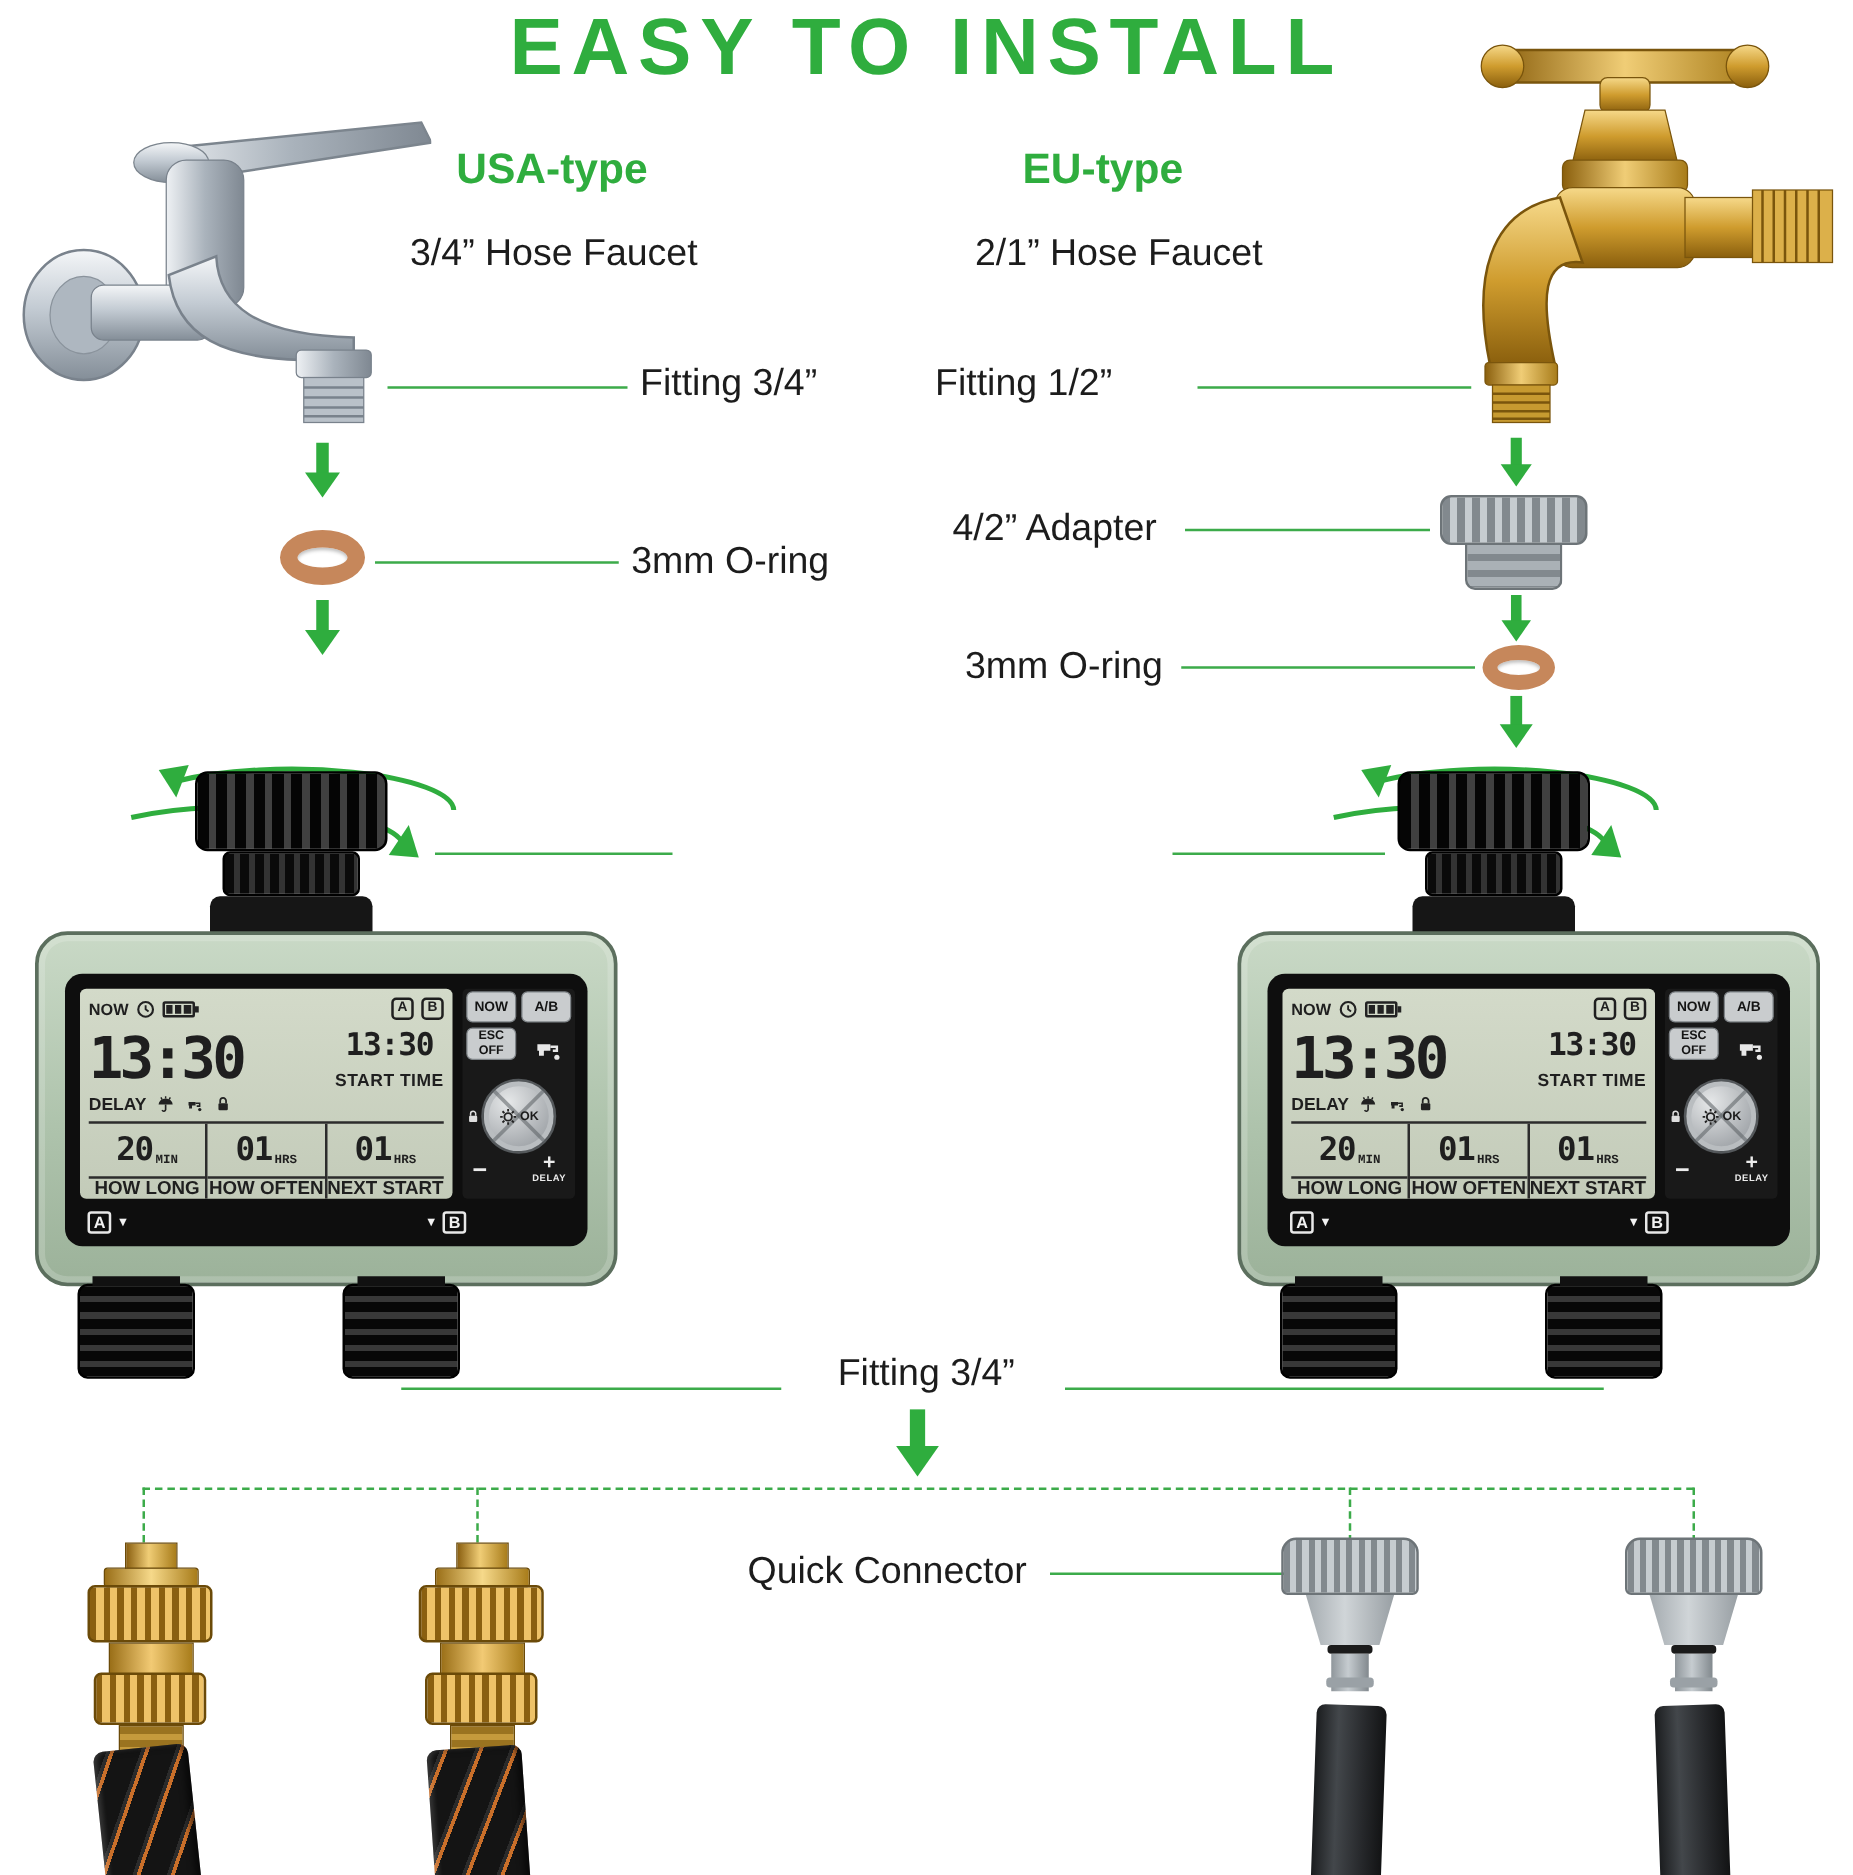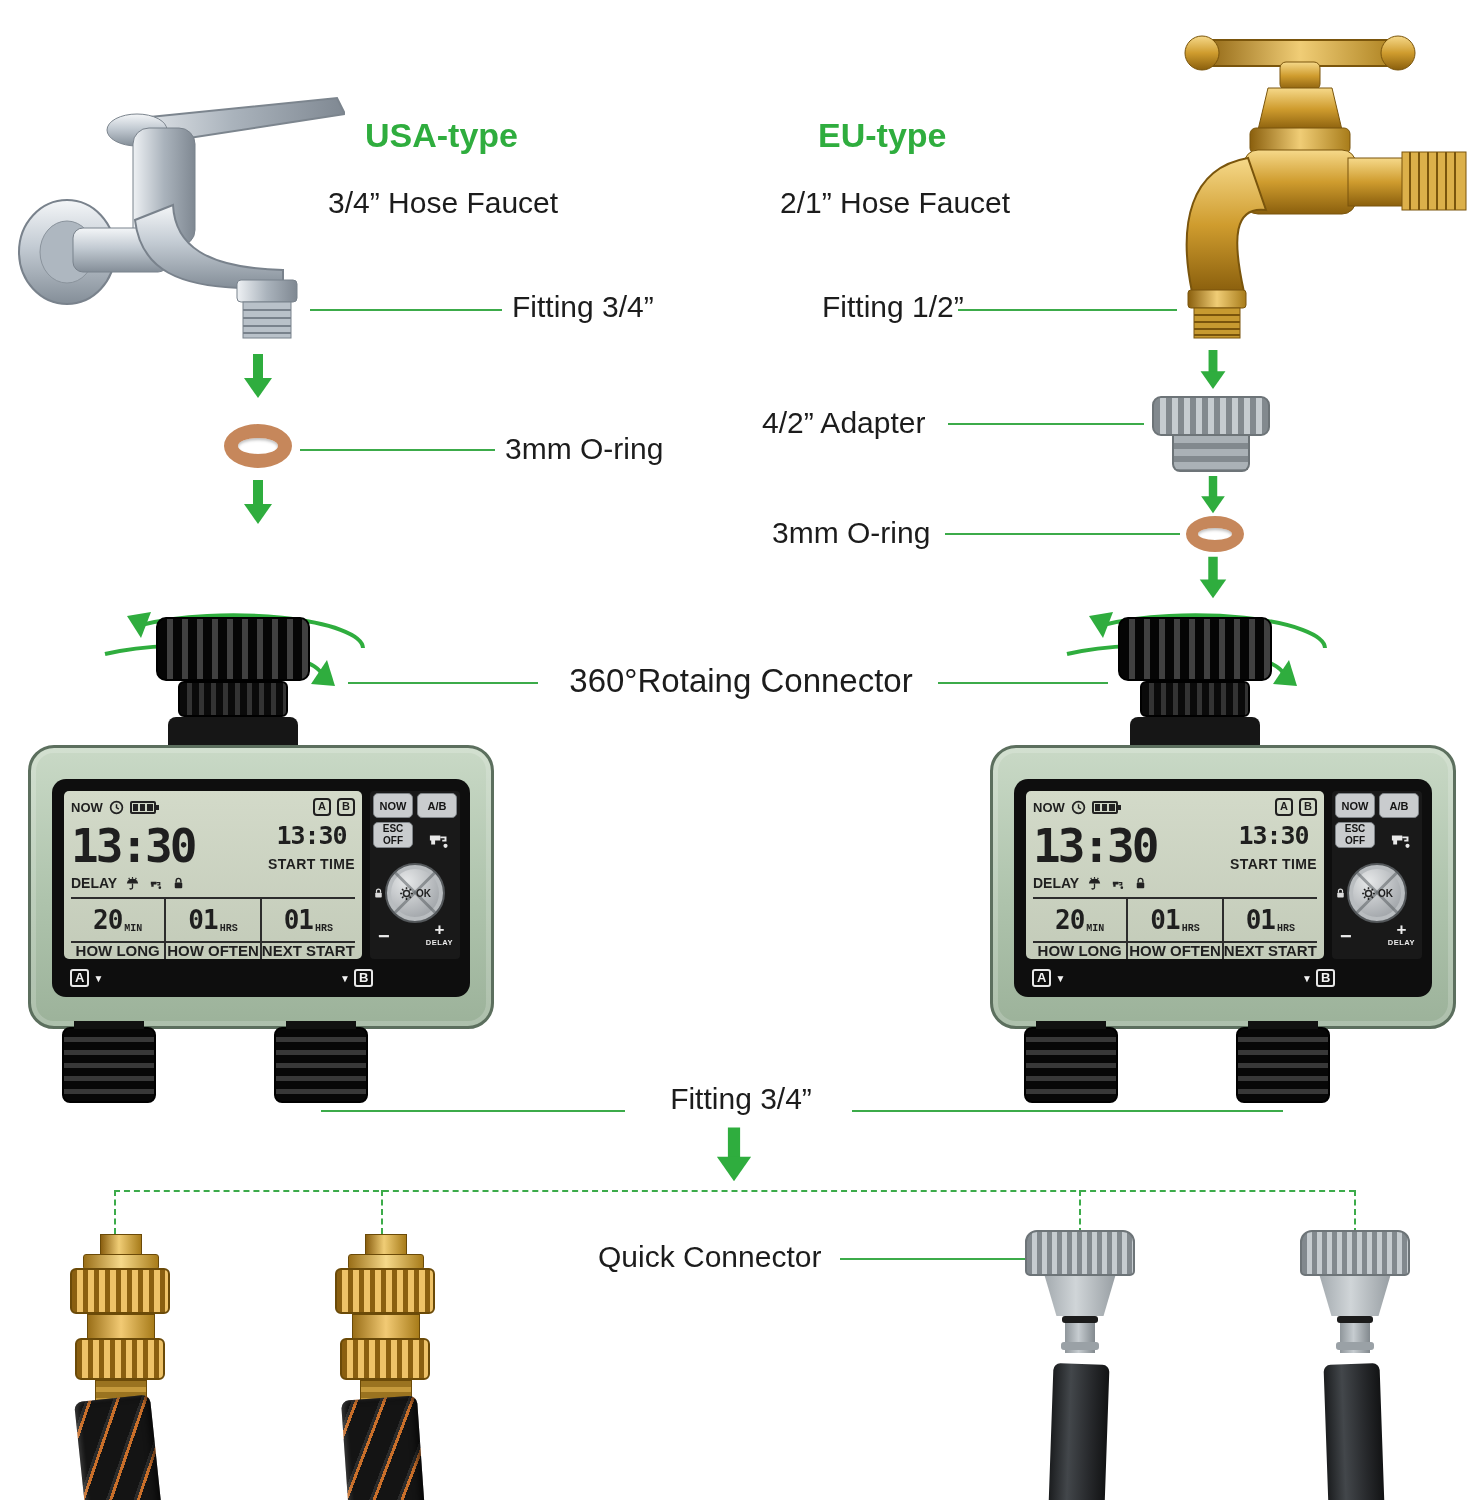--- a/index.html
+++ b/index.html
@@ -95,20 +95,21 @@
   .grayc .noz{position:absolute;left:45px;top:93px;width:30px;height:30px;background:linear-gradient(90deg,#8f969b,#c6ccd0 45%,#82898e);}
   .grayc .barb{position:absolute;left:41px;top:112px;width:38px;height:8px;background:#9aa1a6;border-radius:3px;}
   .hose-l{position:absolute;width:76px;height:118px;border-radius:8px;background:repeating-linear-gradient(115deg,#141414 0 10px,#2b2b2b 10px 13px,#c96f2a 13px 16px,#141414 16px 26px);box-shadow:inset 3px 0 4px rgba(255,255,255,.15), inset -4px 0 6px rgba(0,0,0,.6);}
   .hose-r{position:absolute;width:56px;height:145px;border-radius:7px;background:linear-gradient(90deg,#1b1d1f,#43474b 32%,#27292c 70%,#121314);}
 </style>
 </head>
 <body>
 
 <div id="canvas">
 
+  <div class="title">EASY TO INSTALL</div>
 
   <svg class="abs" style="left:15px;top:40px" width="330" height="310" viewBox="0 0 330 310">
     <defs>
       <linearGradient id="chr" x1="0" y1="0" x2="0" y2="1">
         <stop offset="0" stop-color="#f4f6f8"></stop>
           <stop offset="0.45" stop-color="#c3cbd3"></stop>
           <stop offset="1" stop-color="#848e98"></stop>
       </linearGradient>
       <linearGradient id="chrH" x1="0" y1="0" x2="1" y2="0">
         <stop offset="0" stop-color="#eef1f4"></stop>
@@ -174,21 +175,21 @@
     </g>
   </svg>
 
   <div class="colhead" style="left:365px;top:116px">USA-type</div>
   <div class="colhead" style="left:818px;top:116px">EU-type</div>
   <div class="lbl" style="left:328px;top:186px">3/4” Hose Faucet</div>
   <div class="lbl" style="left:780px;top:186px">2/1” Hose Faucet</div>
 
   <div class="lbl" style="left:512px;top:290px">Fitting 3/4”</div>
   <div class="hline" style="left:310px;top:309px;width:192px"></div>
-  <div class="lbl" style="left:822px;top:290px">Fitting 1/2”</div>
+  <div class="lbl" style="left:748px;top:290px">Fitting 1/2”</div>
   <div class="hline" style="left:958px;top:309px;width:219px"></div>
 
   <svg class="dn" style="left:240px;top:354px" width="36" height="45" viewBox="0 0 36 45">
       <rect x="13" y="0" width="10" height="26"></rect>
       <polygon points="4,24 32,24 18,44"></polygon>
     </svg>
   <div class="oring big" style="left:224px;top:424px"></div>
   <div class="lbl" style="left:505px;top:432px">3mm O-ring</div>
   <div class="hline" style="left:300px;top:449px;width:195px"></div>
   <svg class="dn" style="left:240px;top:480px" width="36" height="45" viewBox="0 0 36 45">
@@ -224,21 +225,20 @@
     <path d="M 22 58 A 130 33 0 0 1 240 82" fill="none" stroke="#2fad3e" stroke-width="4"></path>
     <polygon points="252,90 228,88 244,64" fill="#2fad3e"></polygon>
   </svg>
   <svg class="rot" style="left:1045px;top:596px" width="300" height="105" viewBox="0 0 300 105">
     <path d="M 280 52 A 130 33 0 0 0 58 29" fill="none" stroke="#2fad3e" stroke-width="4"></path>
     <polygon points="44,20 68,16 58,42" fill="#2fad3e"></polygon>
     <path d="M 22 58 A 130 33 0 0 1 240 82" fill="none" stroke="#2fad3e" stroke-width="4"></path>
     <polygon points="252,90 228,88 244,64" fill="#2fad3e"></polygon>
   </svg>
 
-  <div class="lbl-c" style="top:662px;font-weight:bold;font-weight:normal">360°Rotaing Connector</div>
   <div class="hline" style="left:348px;top:682px;width:190px"></div>
   <div class="hline" style="left:938px;top:682px;width:170px"></div>
 
   <div class="lbl-c" style="top:1082px;font-size:30px">Fitting 3/4”</div>
   <div class="hline" style="left:321px;top:1110px;width:304px"></div>
   <div class="hline" style="left:852px;top:1110px;width:431px"></div>
   <svg class="dn" style="left:712px;top:1126px" width="44" height="58" viewBox="0 0 36 45">
       <rect x="13" y="0" width="10" height="26"></rect>
       <polygon points="4,24 32,24 18,44"></polygon>
     </svg>

